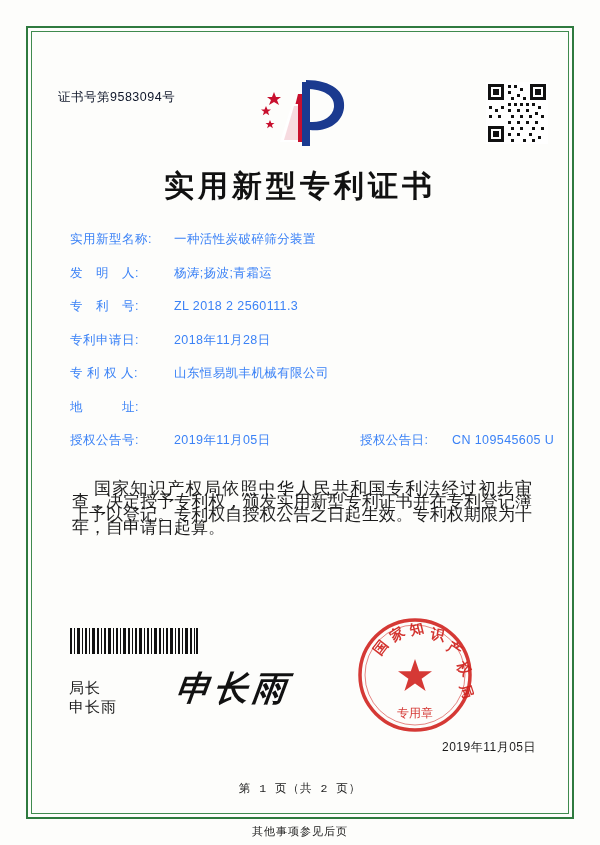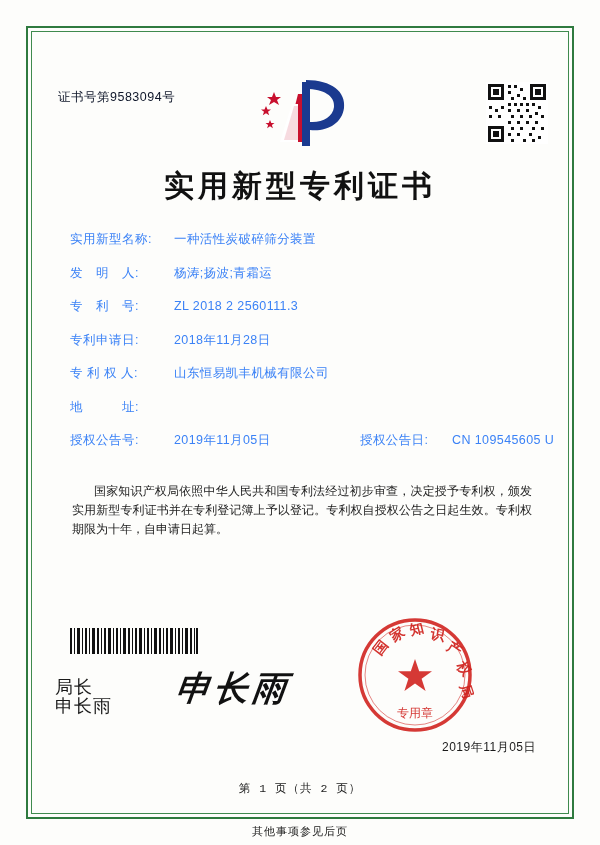--- a/index.html
+++ b/index.html
@@ -126,45 +126,45 @@
     letter-spacing: 0.4px;
     white-space: nowrap;
   }
 
   
   .paras {
     position: absolute;
     left: 26px;
     right: 22px;
     top: 436px;
-    font-size: 12px;
-    line-height: 19px;
+    font-size: 17px;
+    line-height: 13px;
     color: #1c1c1c;
     text-align: justify;
   }
   .para {
     text-indent: 22px;
     margin-bottom: 2px;
   }
 
   
   .barcode {
     position: absolute;
     left: 24px;
     top: 582px;
     width: 128px;
     height: 26px;
   }
 
   
   .sig-label {
     position: absolute;
-    left: 9px;
+    left: 23px;
     top: 632px;
-    font-size: 18px;
+    font-size: 15px;
     line-height: 19px;
     color: #1a1a1a;
     letter-spacing: 1px;
   }
   .sig-script {
     position: absolute;
     left: 130px;
     top: 620px;
     font-family: "DejaVu Serif", serif;
     font-style: italic;

